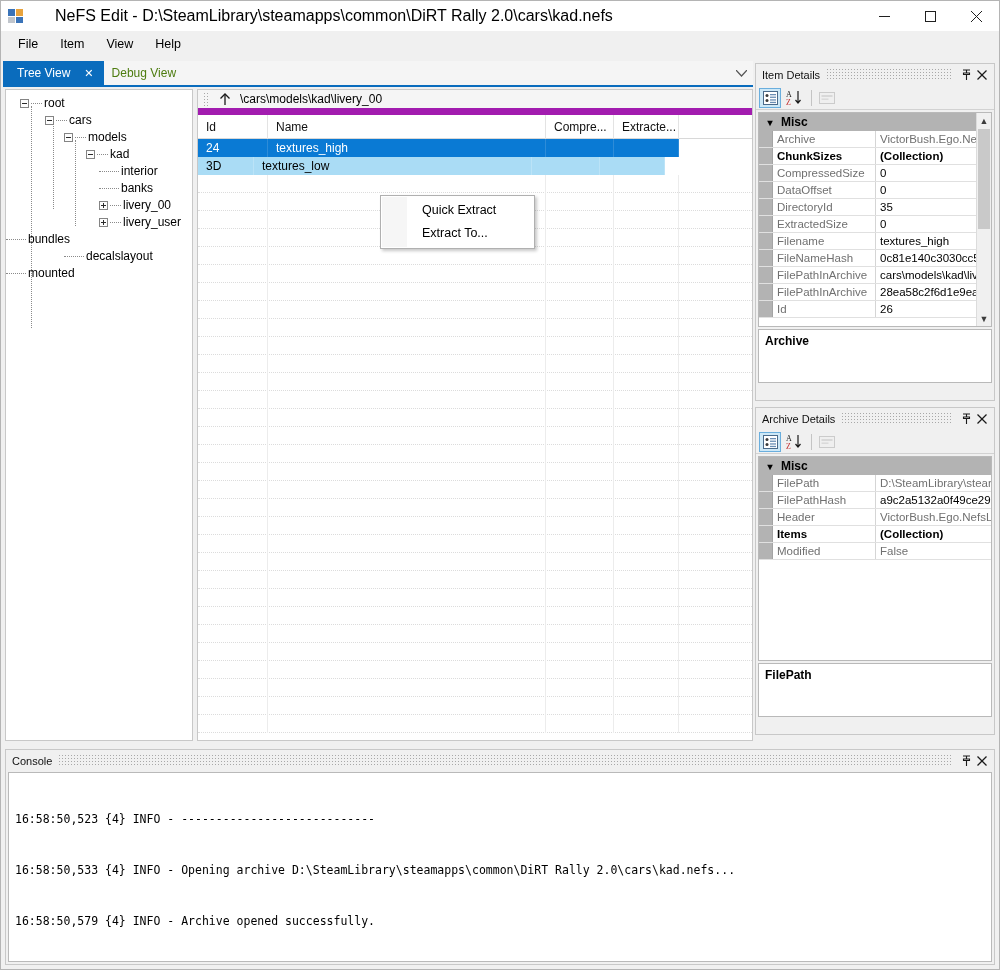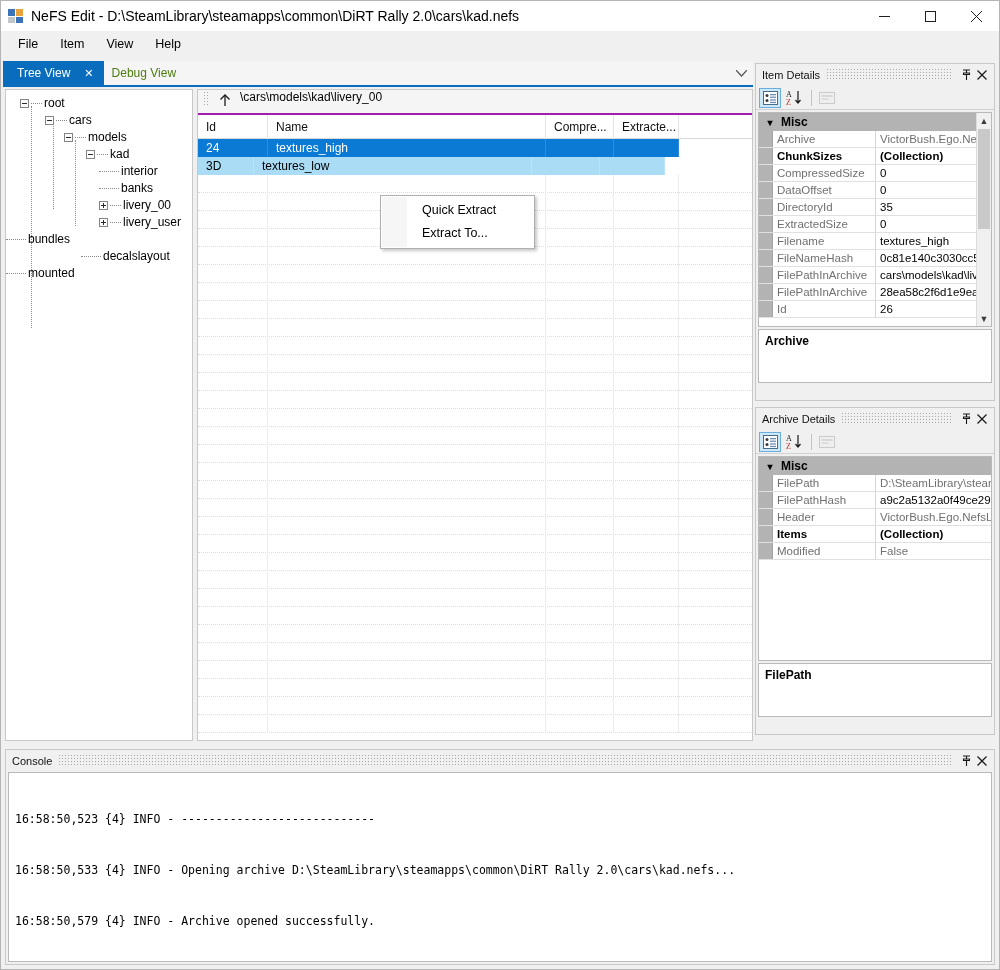--- a/index.html
+++ b/index.html
@@ -30,22 +30,23 @@
   .title-icon {
     width: 16px; height: 16px;
     margin-left: 7px; margin-right: 7px;
     position: relative; flex: none;
   }
   .ti-a { position:absolute; left:0; top:1px; width:7px; height:7px; background:#3a73b8; }
   .ti-b { position:absolute; left:8px; top:1px; width:7px; height:7px; background:#e8a33d; }
   .ti-c { position:absolute; left:0; top:9px; width:7px; height:6px; background:#c0c5cc; }
   .ti-d { position:absolute; left:8px; top:9px; width:7px; height:6px; background:#3a73b8; }
   .title-text {
-    font-size: 14px; color: #000;
+    font-size: 16px; color: #000;
     white-space: nowrap;
+    margin-left: 24px;
   }
   .winbtns { position: absolute; right: 0; top: 0; display: flex; height: 30px; }
   .winbtn {
     width: 46px; height: 30px;
     display: flex; align-items: center; justify-content: center;
     font-size: 12px; color: #202020;
   }
   .winbtn svg { display: block; }
 
   
@@ -133,22 +134,22 @@
 
   
   .centerpanel {
     position: absolute; left: 196px; top: 88px;
     width: 556px; height: 652px;
     background: #ffffff;
     border: 1px solid #c8c8c8;
   }
   .pathbar {
     height: 25px; background: #f5f5f5;
-    display: flex; align-items: flex-start;
-    border-bottom: 2px solid #a21caf;
+    display: flex; align-items: center;
+    border-bottom: 7px solid #a21caf;
   }
   .grip {
     width: 8px; height: 16px; margin: 0 4px 0 4px;
     flex: none;
     background-image: radial-gradient(#9a9a9a 0.7px, transparent 0.8px);
     background-size: 3px 3px;
     background-position: 1px 1px;
     opacity: .85;
   }
   .uparrow {
@@ -435,21 +436,21 @@
       </div>
       <div class="tnode" style="padding-left:93px;">
         <span class="tbox plus"></span>
         <span class="tdots"></span>
         <span class="tlabel">livery_user</span>
       </div>
       <div class="tnode" style="">
         <span class="tleaf-dots"></span>
         <span class="tlabel">bundles</span>
       </div>
-      <div class="tnode" style="padding-left:75px;text-align:right;">
+      <div class="tnode" style="padding-left:58px;text-align:right;">
         <span class="tleaf-dots"></span>
         <span class="tlabel">decalslayout</span>
       </div>
       <div class="tnode" style="">
         <span class="tleaf-dots"></span>
         <span class="tlabel">mounted</span>
       </div>
     </div>
   </div>
 

